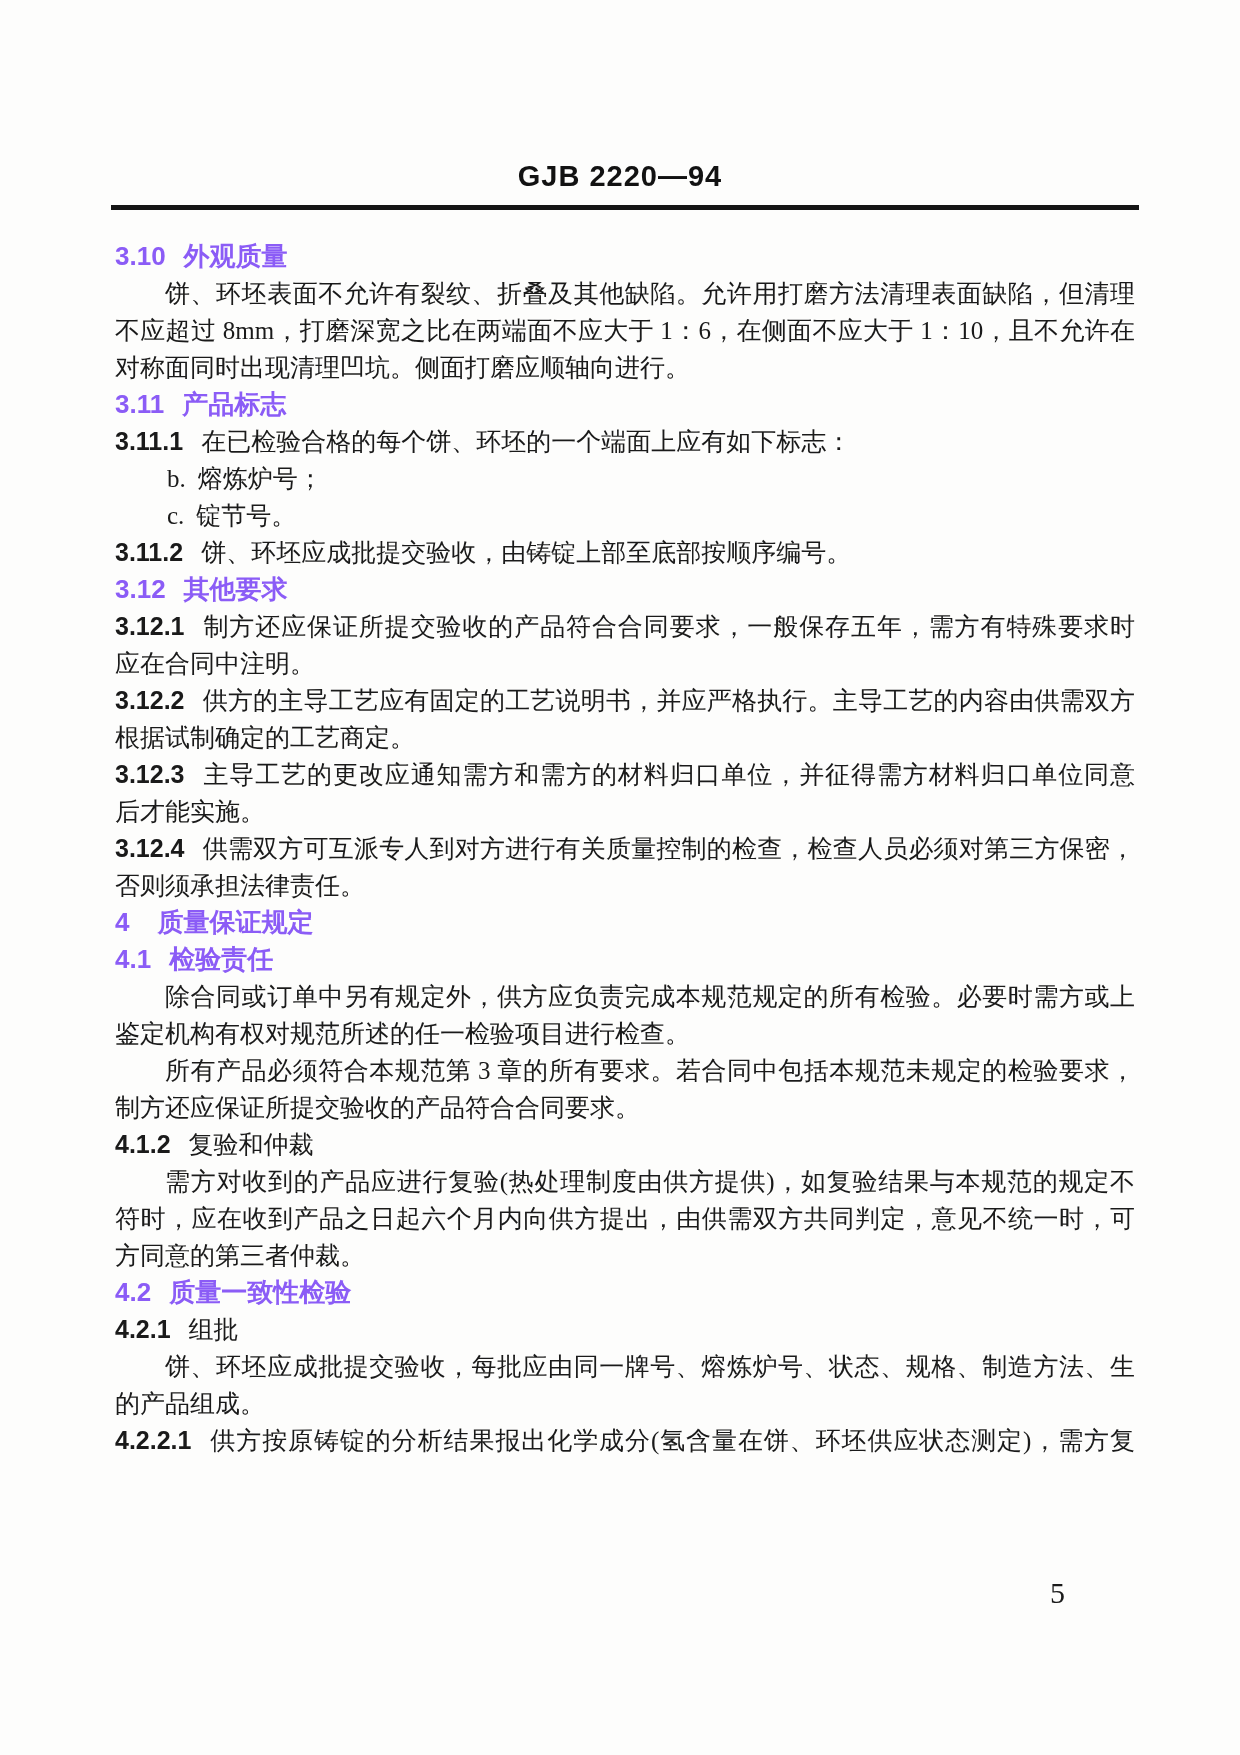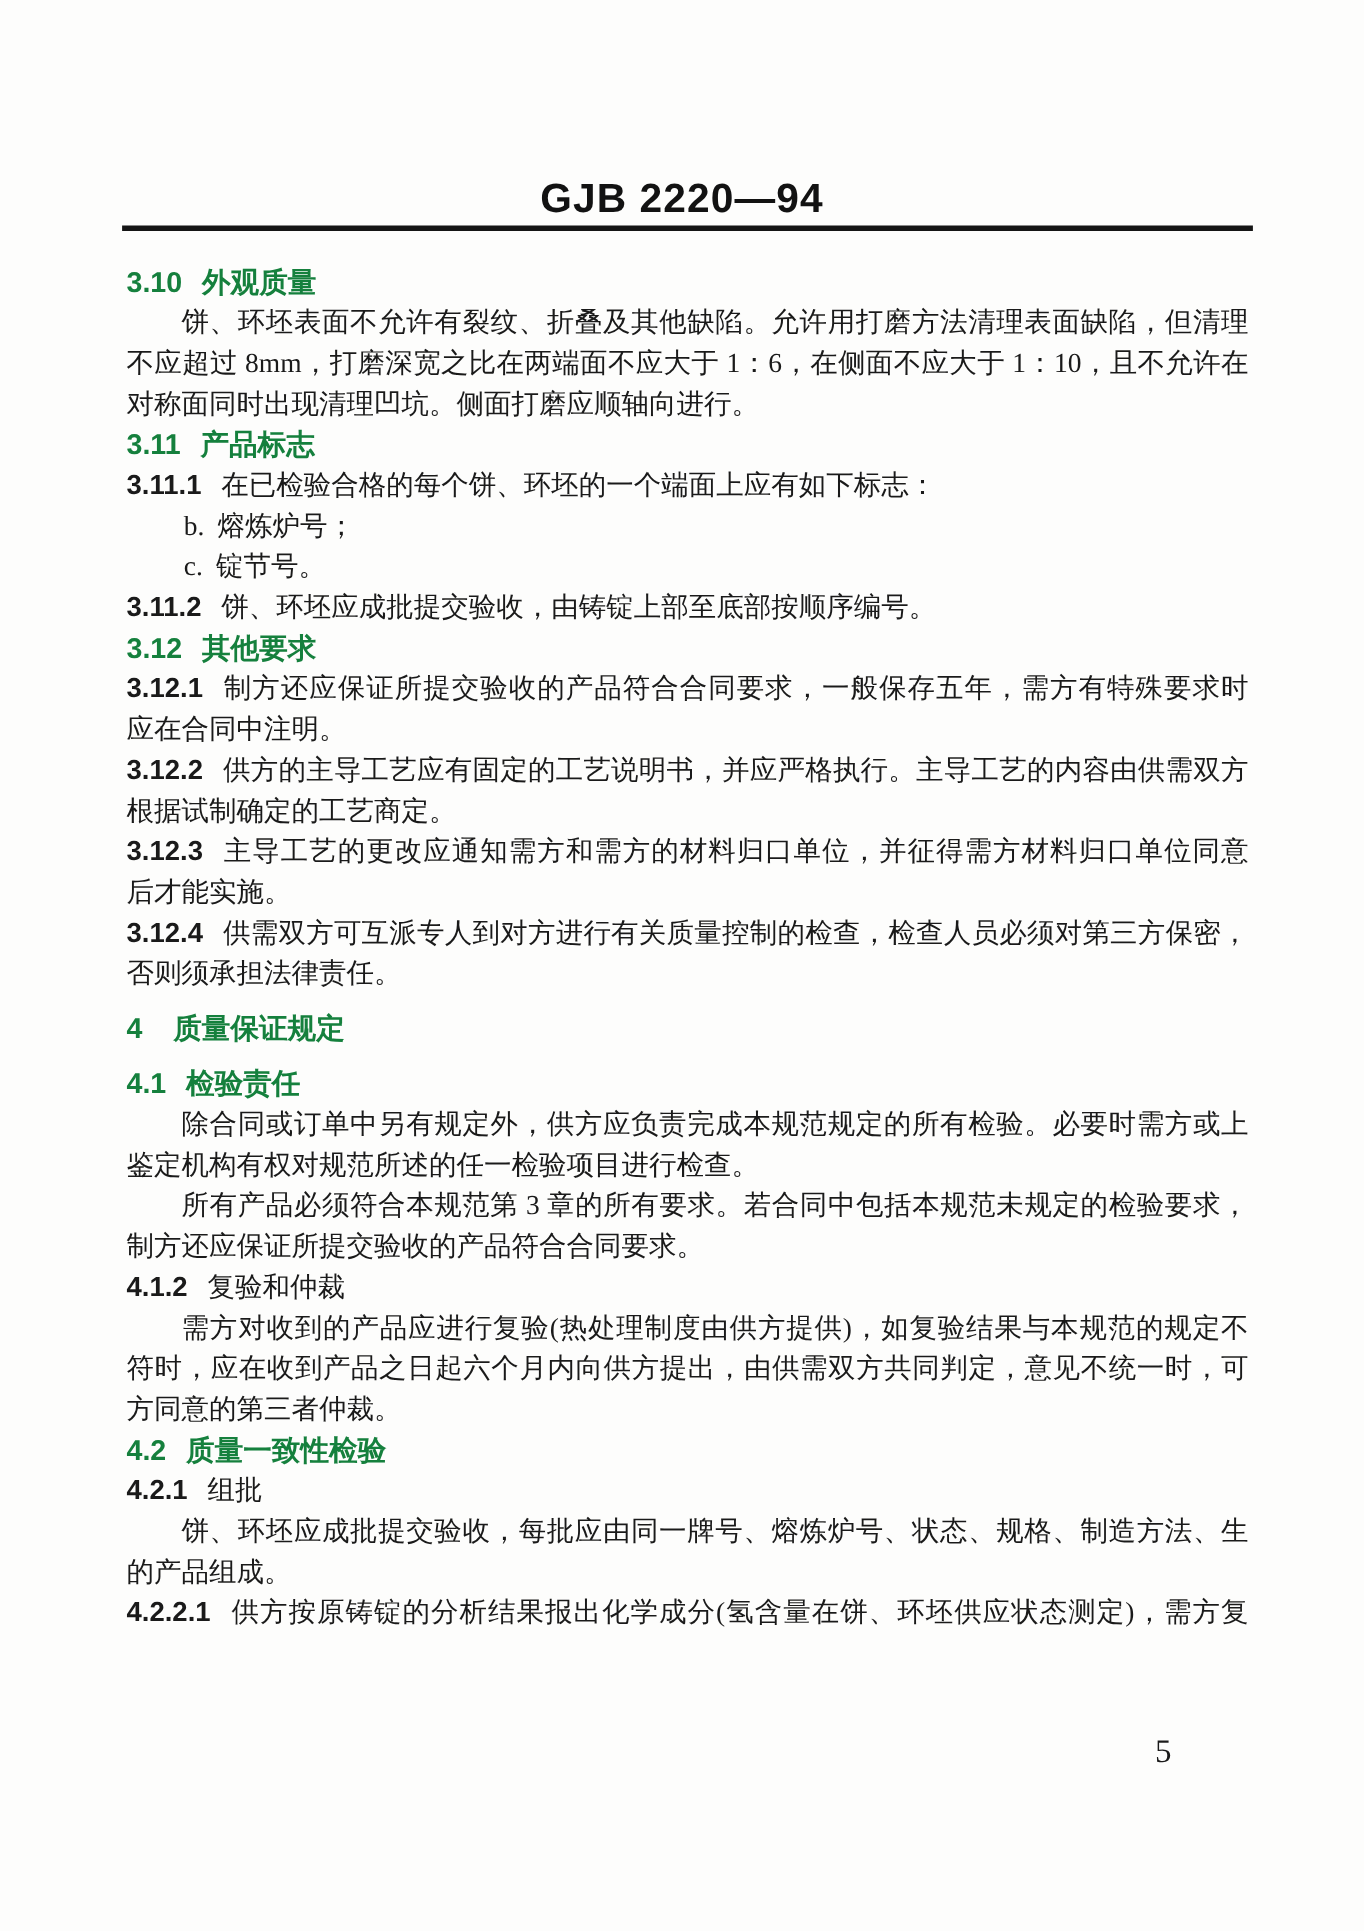--- a/index.html
+++ b/index.html
@@ -13,21 +13,21 @@
     font-family:"Liberation Serif","DejaVu Serif",serif;
   }
   .doc-header{
     position:absolute;
     top:160px;
     left:0;
     width:100%;
     text-align:center;
     font-family:"Liberation Sans","DejaVu Sans",sans-serif;
     font-weight:bold;
-    font-size:37px;
+    font-size:29px;
     letter-spacing:1px;
     color:#121212;
   }
   .header-rule{
     position:absolute;
     top:205px;
     left:111px;
     width:1028px;
     height:5px;
     background:#151515;
@@ -51,23 +51,23 @@
     text-align-last:justify;
     height:37px;
     overflow:hidden;
   }
   .indent{ text-indent:50px; }
   .item{ padding-left:52px; }
   .h{
     font-family:"Liberation Sans","DejaVu Sans",sans-serif;
     font-weight:bold;
     font-size:26px;
-    color:#15803d;
+    color:#8b5cf6;
   }
-  .gap{ margin-top:13px; }
+  .gap{ }
   .num{
     font-family:"Liberation Sans","DejaVu Sans",sans-serif;
     font-weight:bold;
     margin-right:18px;
   }
   .item .num{
     font-family:"Liberation Serif","DejaVu Serif",serif;
     font-weight:normal;
     margin-right:12px;
   }

